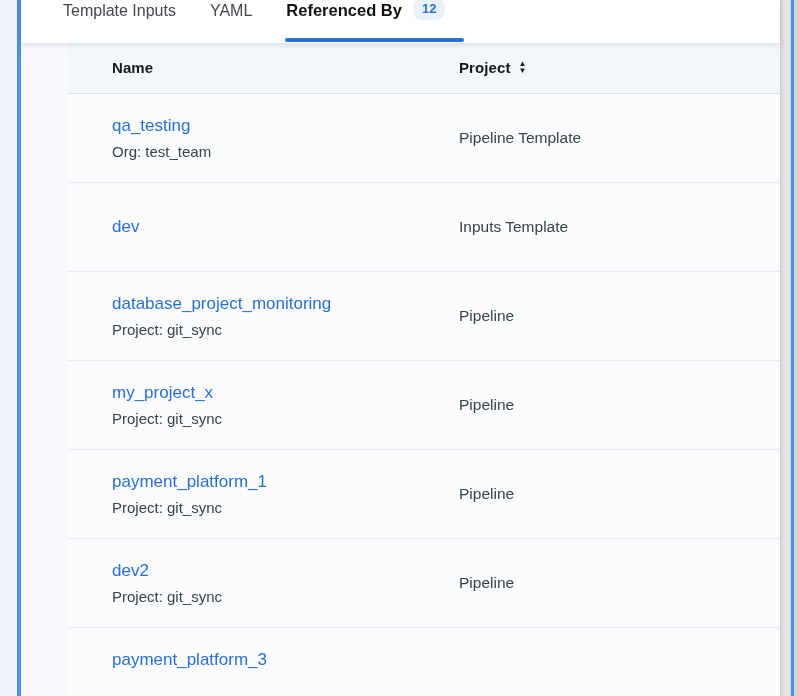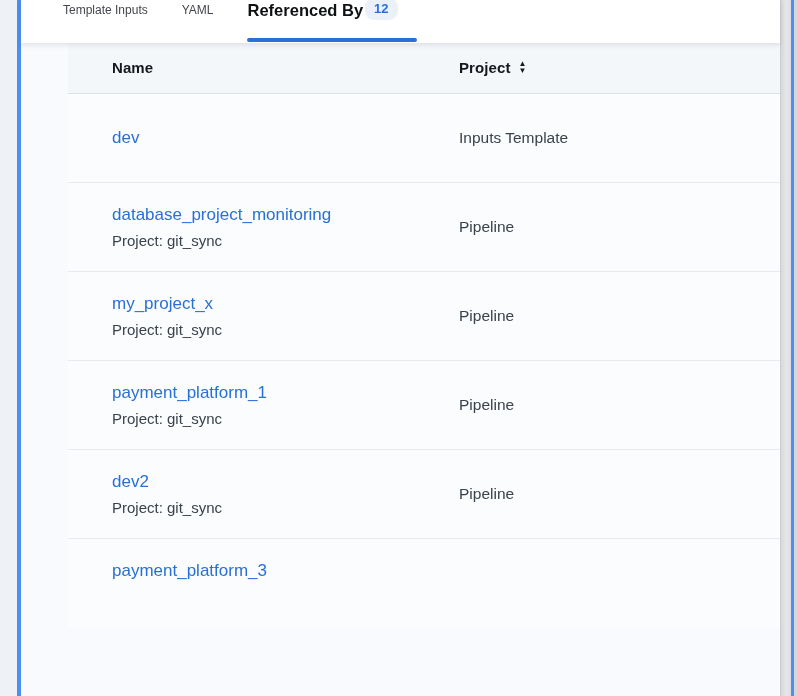--- a/index.html
+++ b/index.html
@@ -38,32 +38,32 @@
     background: #ffffff;
     box-shadow: 0 2px 5px rgba(40,50,60,0.12);
     display: flex;
     align-items: flex-start;
     padding-left: 42px;
     gap: 34px;
     z-index: 2;
     flex: 0 0 auto;
   }
   .tab {
-    font-size: 12px;
+    font-size: 16px;
     line-height: 21px;
     color: #42474d;
     cursor: pointer;
     white-space: nowrap;
   }
   .tab--active {
     position: relative;
     height: 100%;
     display: flex;
     align-items: flex-start;
-    gap: 2px;
+    gap: 11px;
     padding-right: 19px;
     font-weight: 700;
     font-size: 16.5px;
     color: #0e1215;
   }
   .tab-underline {
     position: absolute;
     left: -1px; right: 0; bottom: 1px;
     height: 4px;
     border-radius: 3px;
@@ -168,20 +168,29 @@
             <span class="th th-entity">
               <span>Project</span>
               <span class="sort-icon">
                 <span>▲</span>
                 <span>▼</span>
               </span>
             </span>
           </div>
         </div>
 
+        <div class="row">
+          <div class="col-name name-cell">
+            <a class="name-link">qa_testing</a>
+            <span class="scope-label">Org: test_team</span>
+          </div>
+          <div class="col-entity">
+            <span class="entity-val">Pipeline Template</span>
+          </div>
+        </div>
 
         <div class="row">
           <div class="col-name name-cell">
             <a class="name-link">dev</a>
           </div>
           <div class="col-entity">
             <span class="entity-val">Inputs Template</span>
           </div>
         </div>
 

